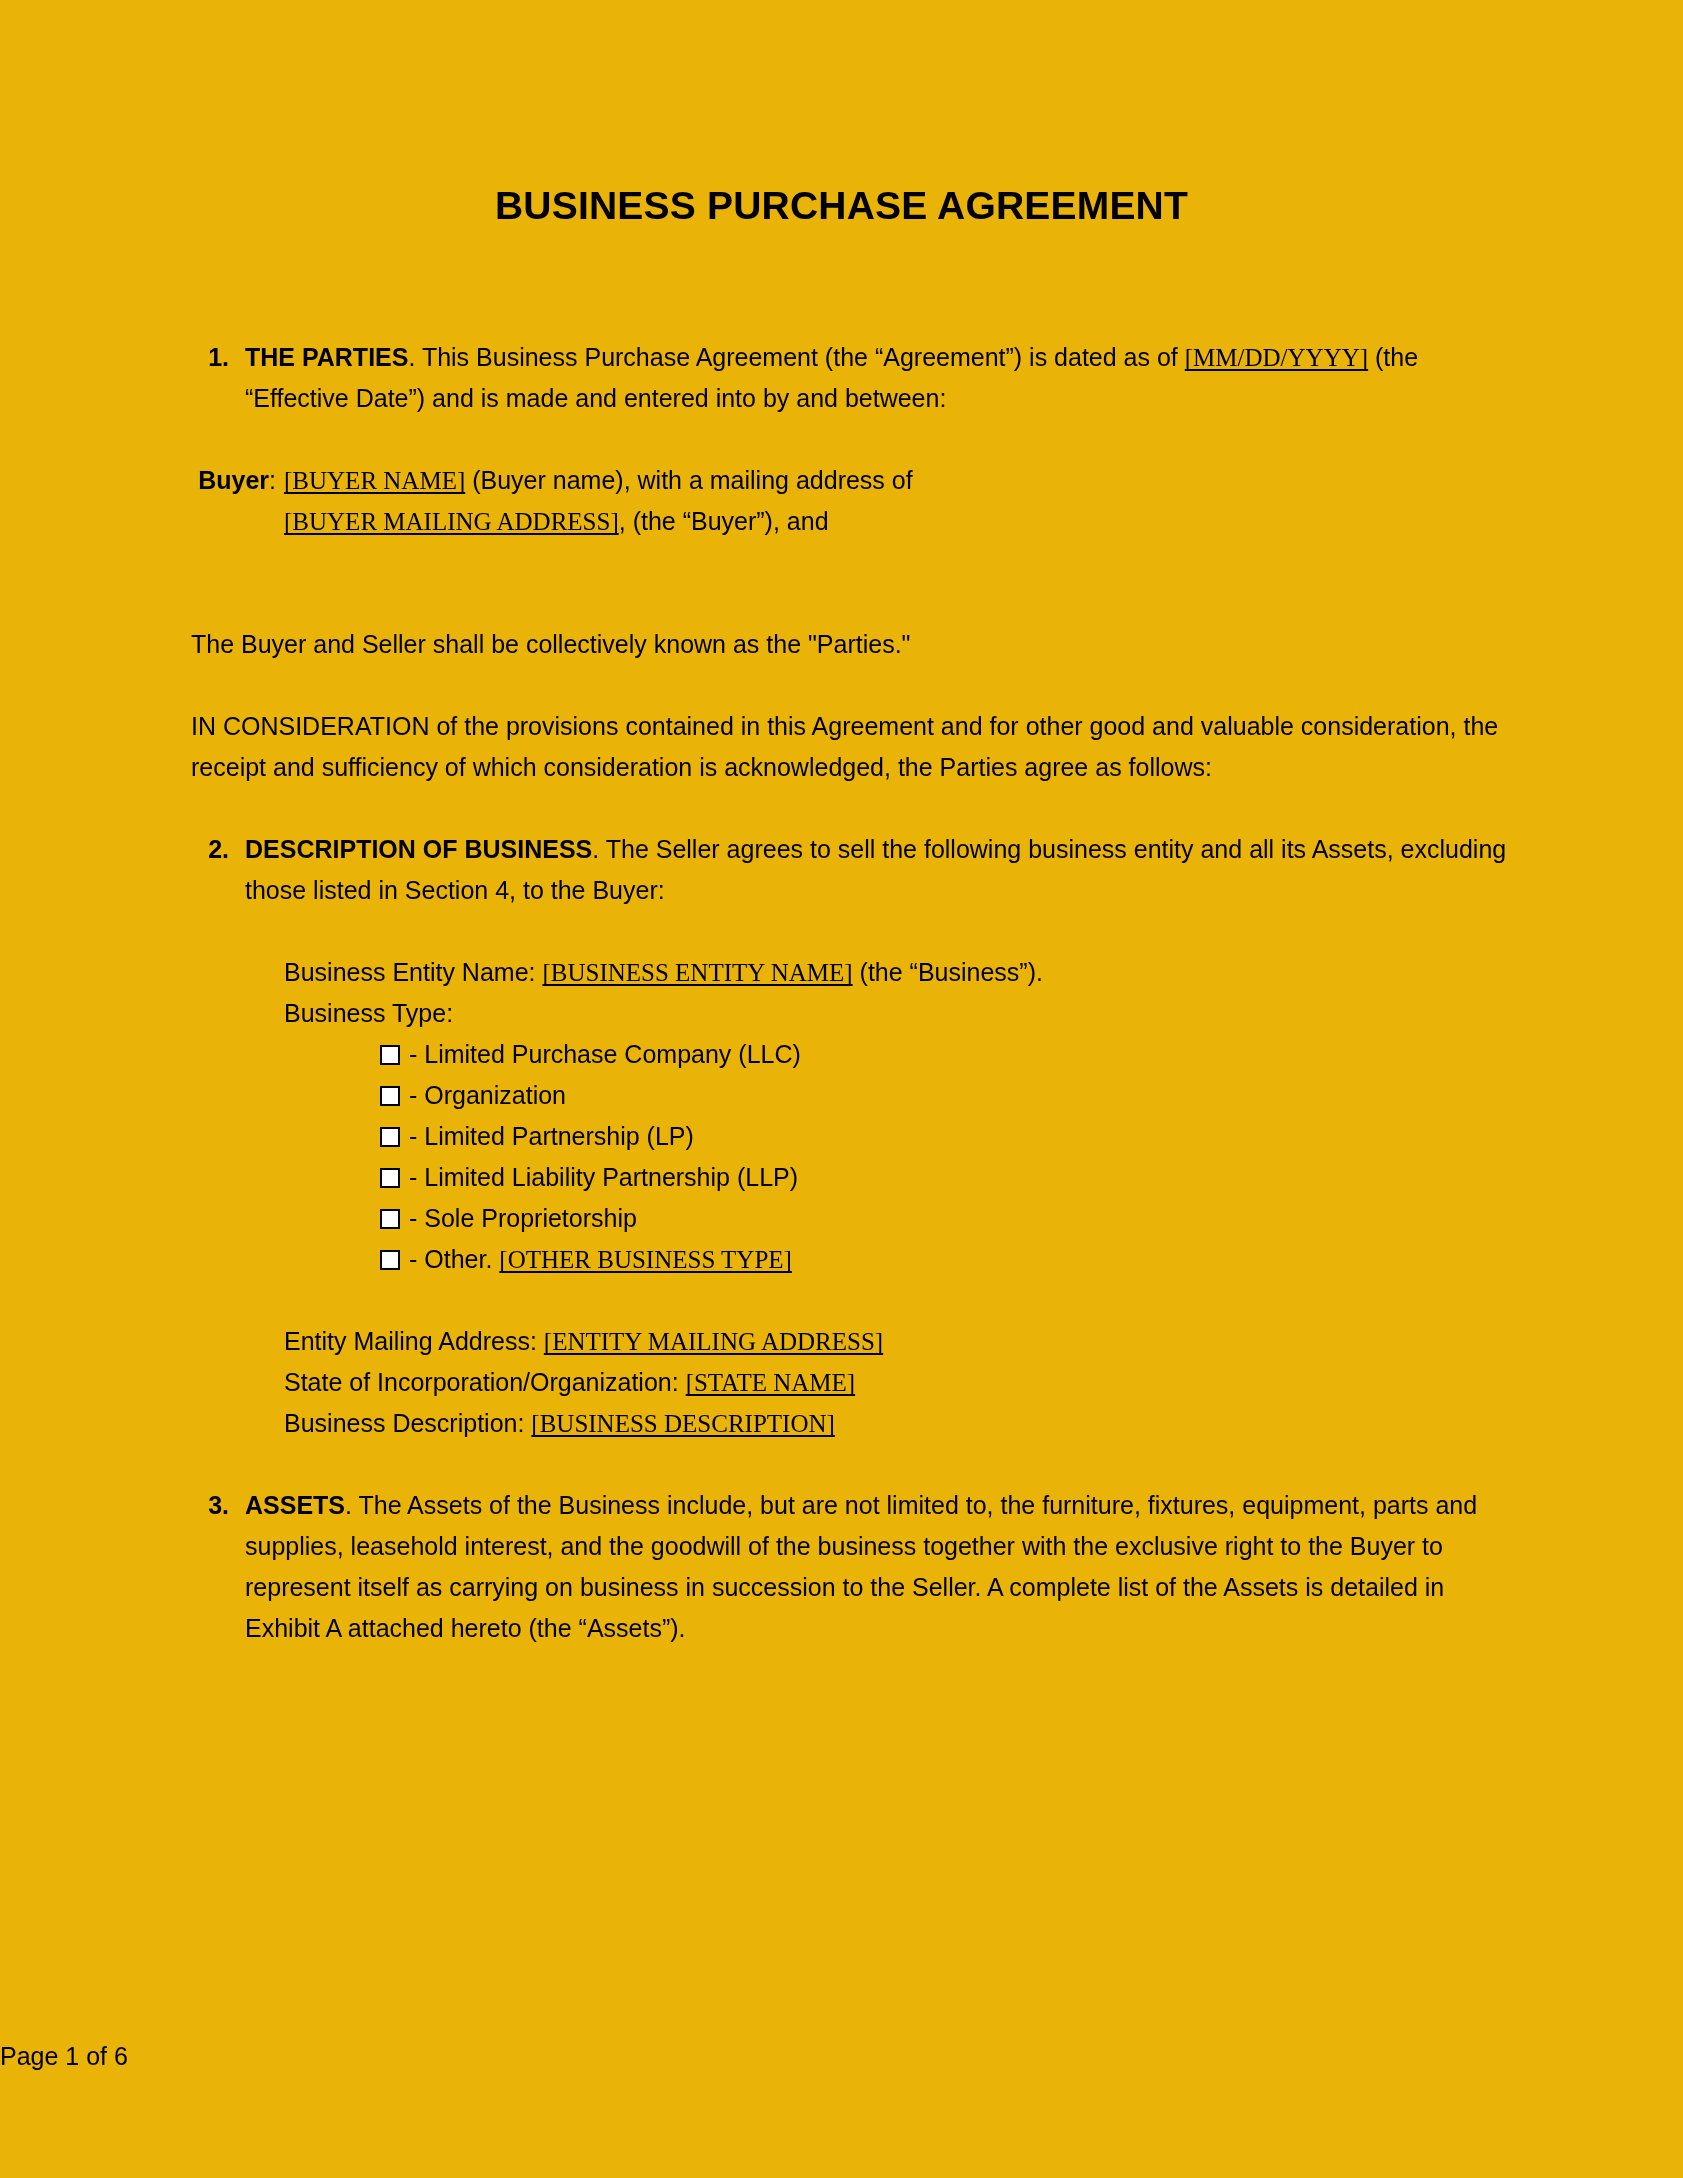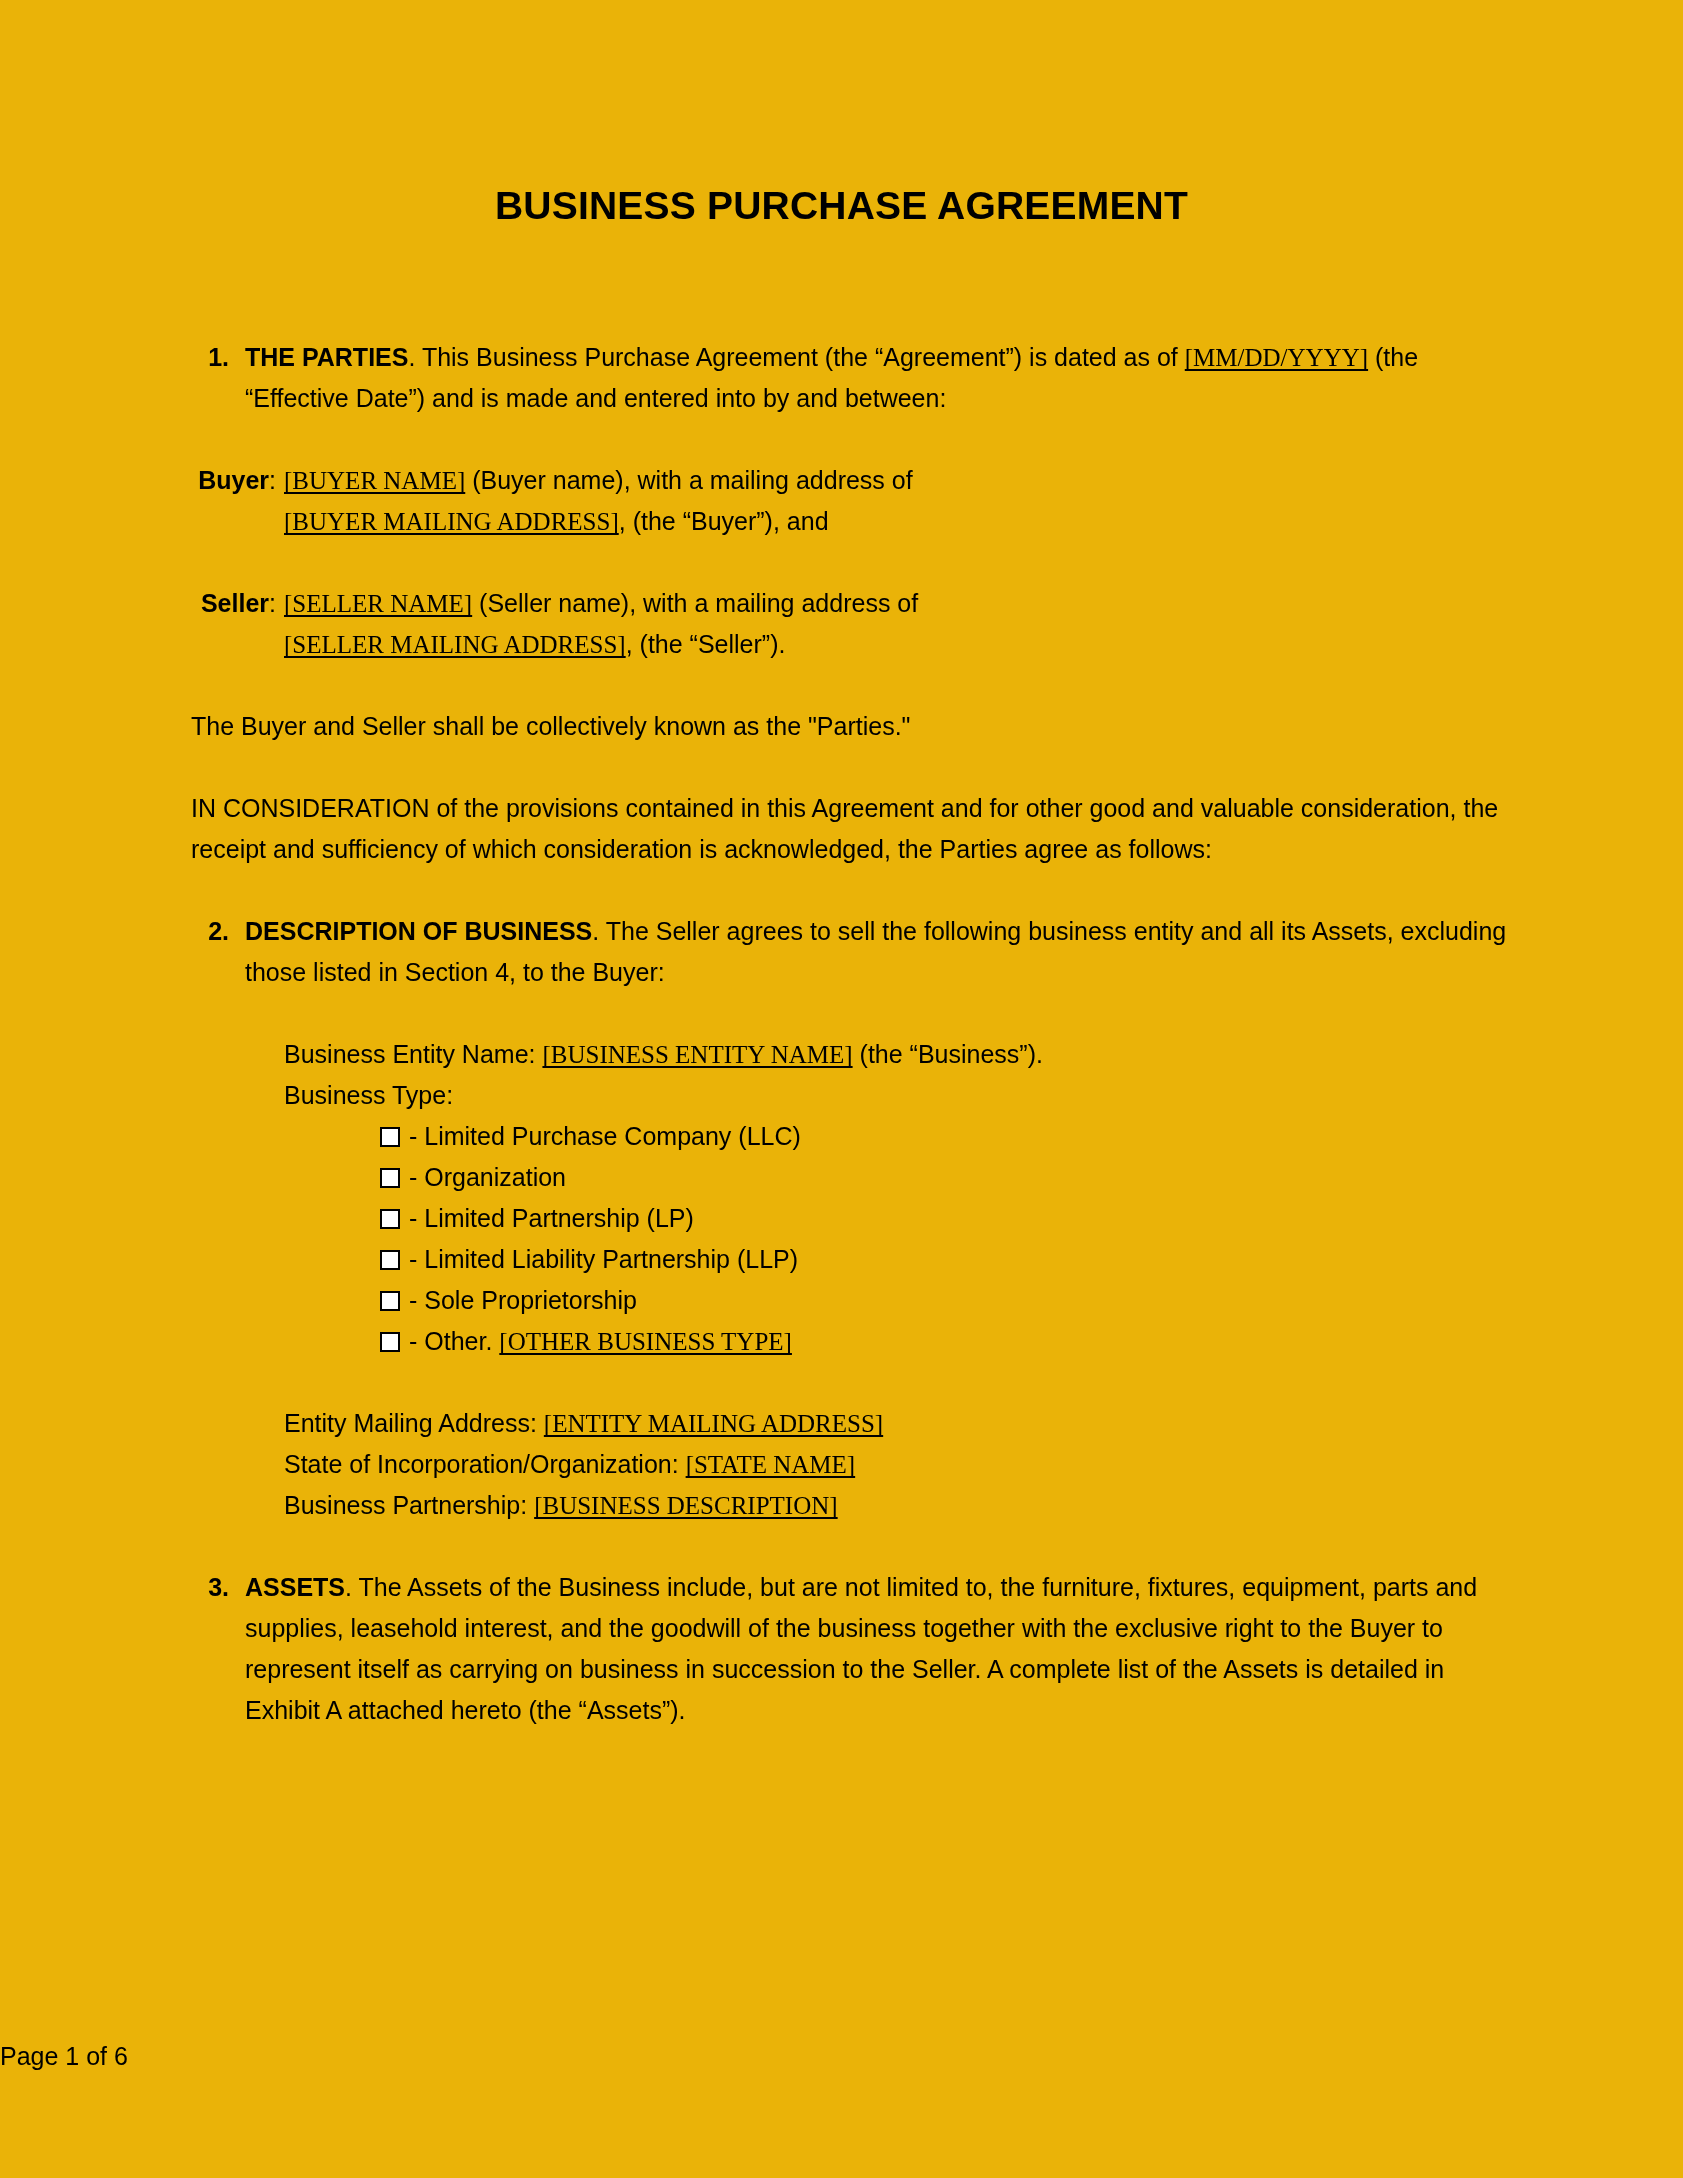--- a/index.html
+++ b/index.html
@@ -139,25 +139,20 @@
     <div class="gap-md"></div>
 
     <div class="party">
       <span class="plabel"><span>Buyer</span><span class="pcolon">: </span></span>
       <span class="indent-line"><span class="fill">[BUYER NAME]</span><span> (Buyer name), with a mailing address of</span></span>
       <span class="indent-line"><span class="fill">[BUYER MAILING ADDRESS]</span><span>, (the “Buyer”), and</span></span>
     </div>
 
     <div class="gap-md"></div>
 
-    <div class="party">
-      <span class="plabel"><span>Seller</span><span class="pcolon">: </span></span>
-      <span class="indent-line"><span class="fill">[SELLER NAME]</span><span> (Seller name), with a mailing address of</span></span>
-      <span class="indent-line"><span class="fill">[SELLER MAILING ADDRESS]</span><span>, (the “Seller”).</span></span>
-    </div>
 
     <div class="gap-md"></div>
 
     <div>The Buyer and Seller shall be collectively known as the "Parties."</div>
 
     <div class="gap-md"></div>
 
     <div>IN CONSIDERATION of the provisions contained in this Agreement and for other good and valuable consideration, the receipt and sufficiency of which consideration is acknowledged, the Parties agree as follows:</div>
 
     <div class="gap-md"></div>
@@ -181,21 +176,21 @@
       <span class="opt"><span class="cbox"></span><span>- Limited Liability Partnership (LLP)</span></span>
       <span class="opt"><span class="cbox"></span><span>- Sole Proprietorship</span></span>
       <span class="opt"><span class="cbox"></span><span>- Other. </span><span class="fill">[OTHER BUSINESS TYPE]</span></span>
     </div>
 
     <div class="gap-md"></div>
 
     <div class="indent">
       <span class="indent-line"><span>Entity Mailing Address: </span><span class="fill">[ENTITY MAILING ADDRESS]</span></span>
       <span class="indent-line"><span>State of Incorporation/Organization: </span><span class="fill">[STATE NAME]</span></span>
-      <span class="indent-line"><span>Business Partnership: </span><span class="fill">[BUSINESS DESCRIPTION]</span></span>
+      <span class="indent-line"><span>Business Description: </span><span class="fill">[BUSINESS DESCRIPTION]</span></span>
     </div>
 
     <div class="gap-md"></div>
 
     <div class="clause">
       <span class="num">3.</span>
       <span class="ctext"><span class="hd">ASSETS</span><span>. The Assets of the Business include, but are not limited to, the furniture, fixtures, equipment, parts and supplies, leasehold interest, and the goodwill of the business together with the exclusive right to the Buyer to represent itself as carrying on business in succession to the Seller. A complete list of the Assets is detailed in Exhibit A attached hereto (the “Assets”).</span></span>
     </div>
 
   </div>

